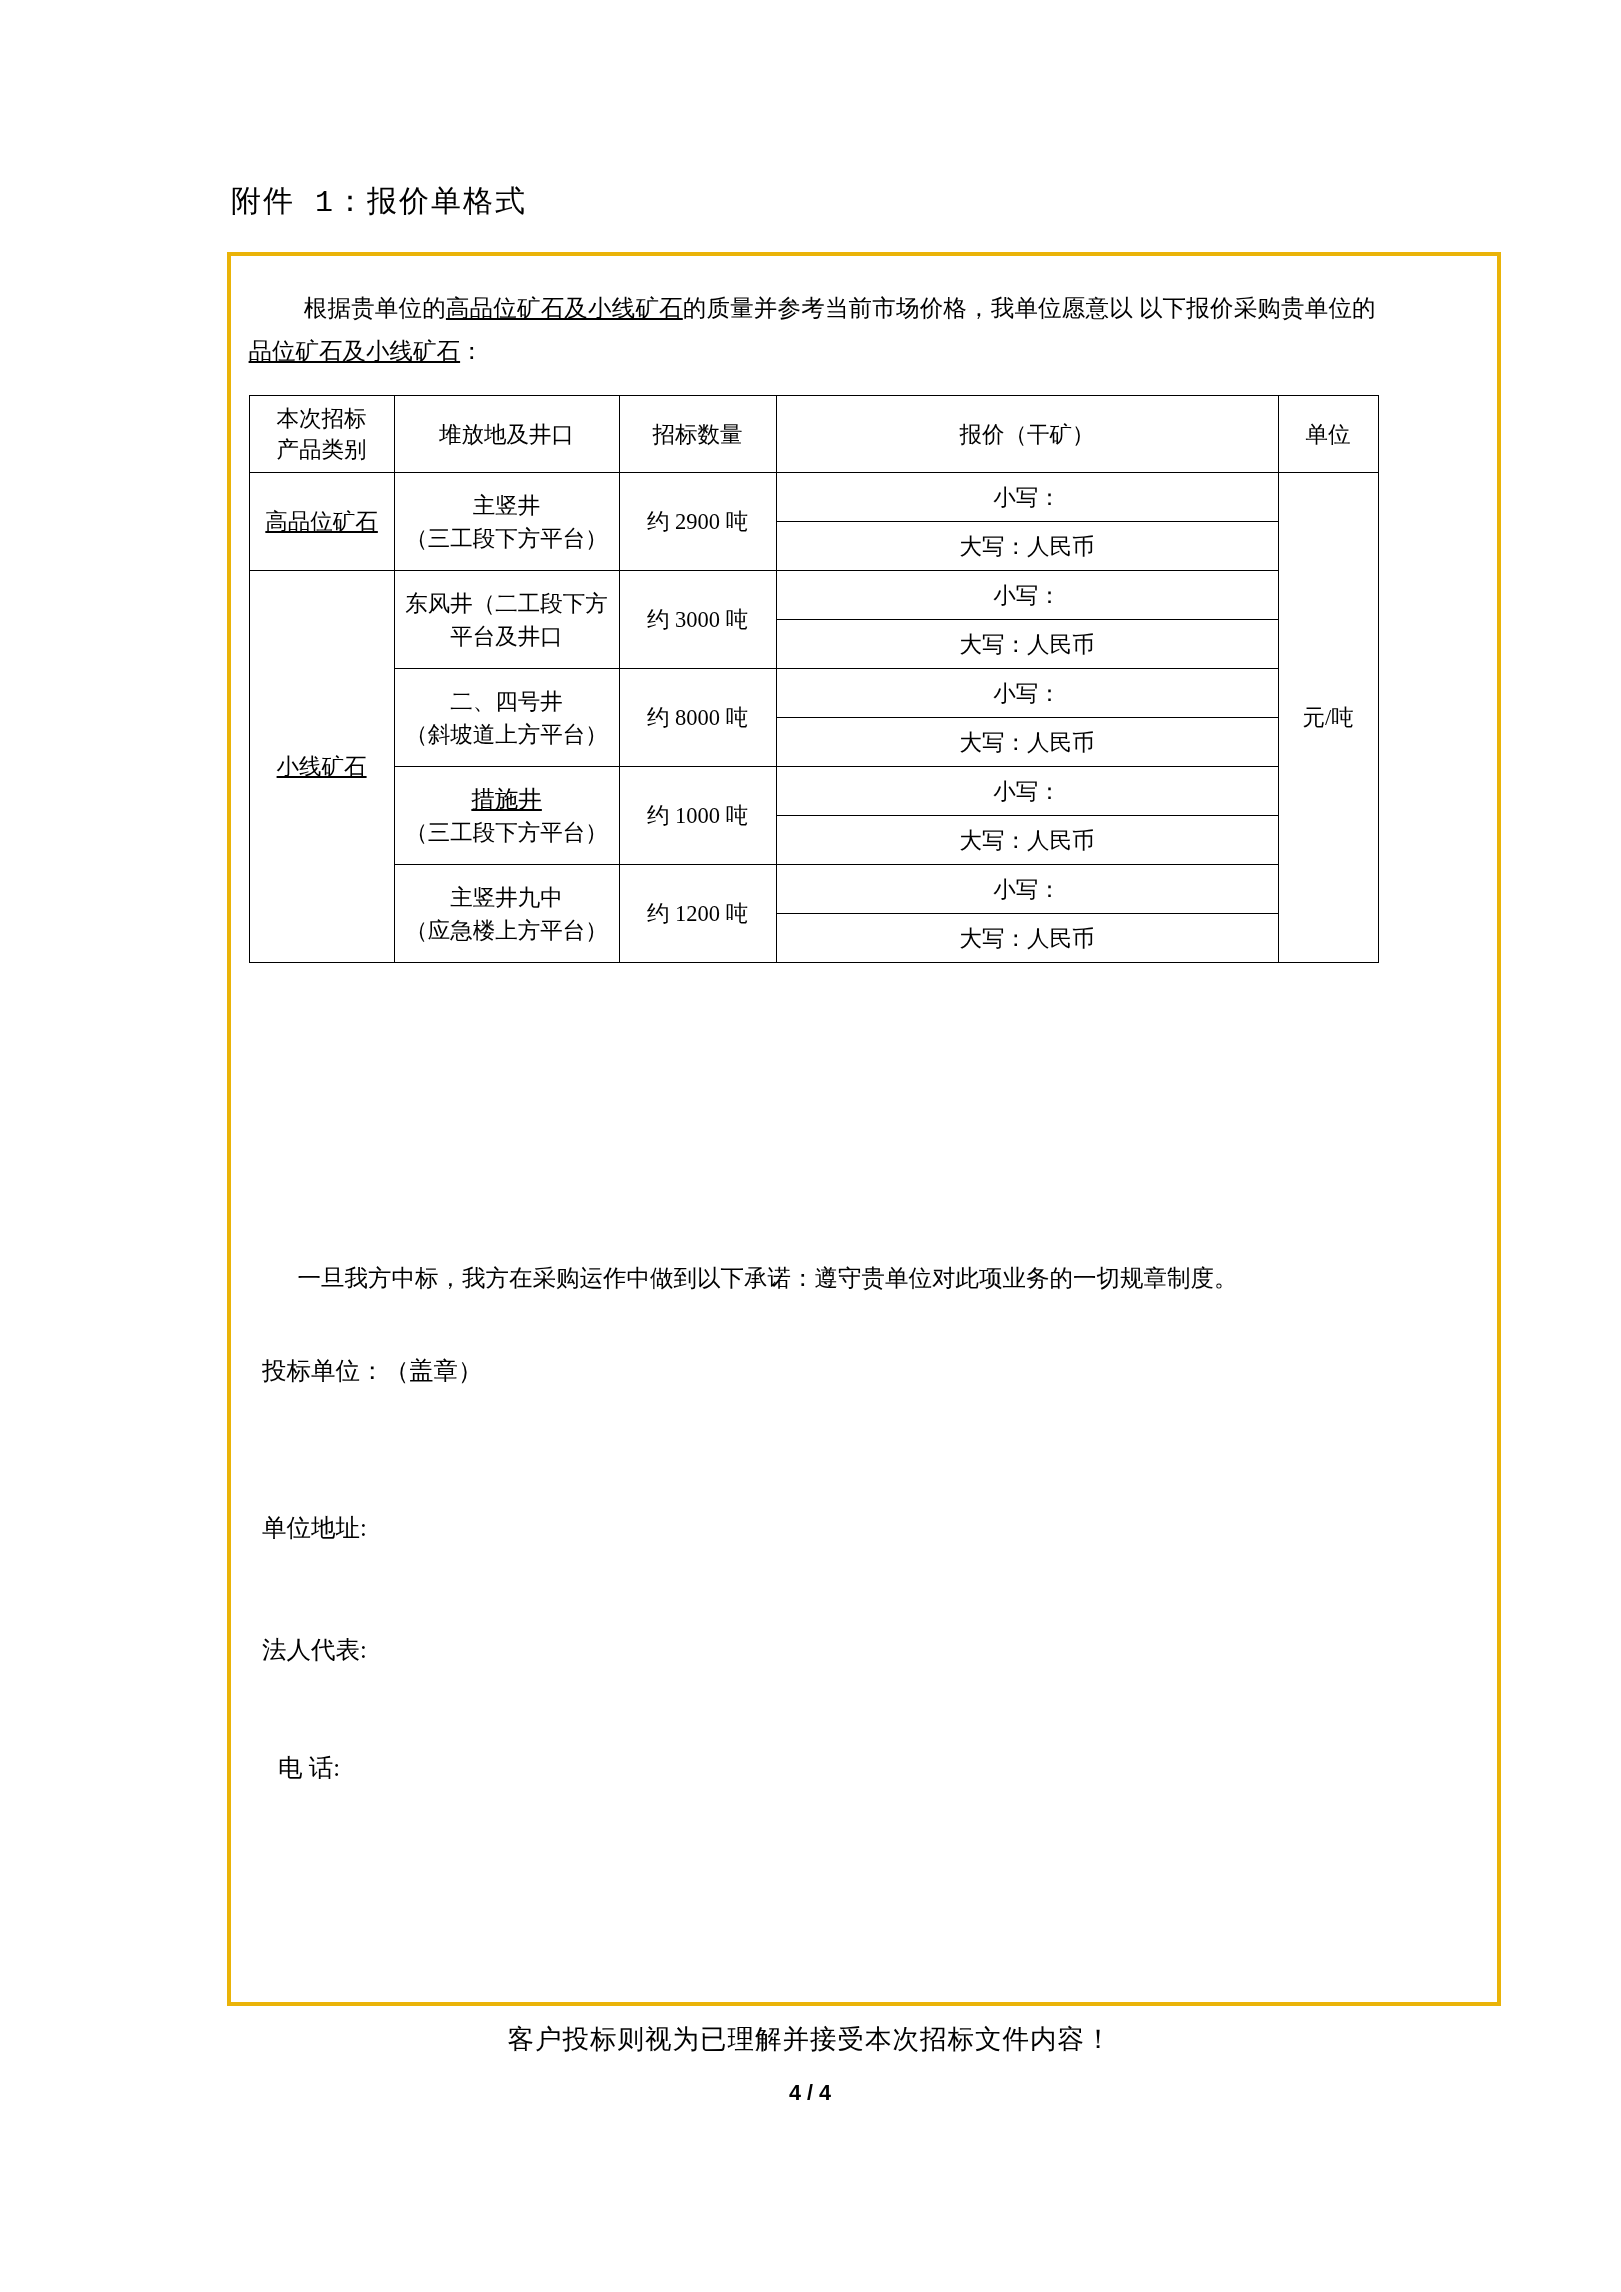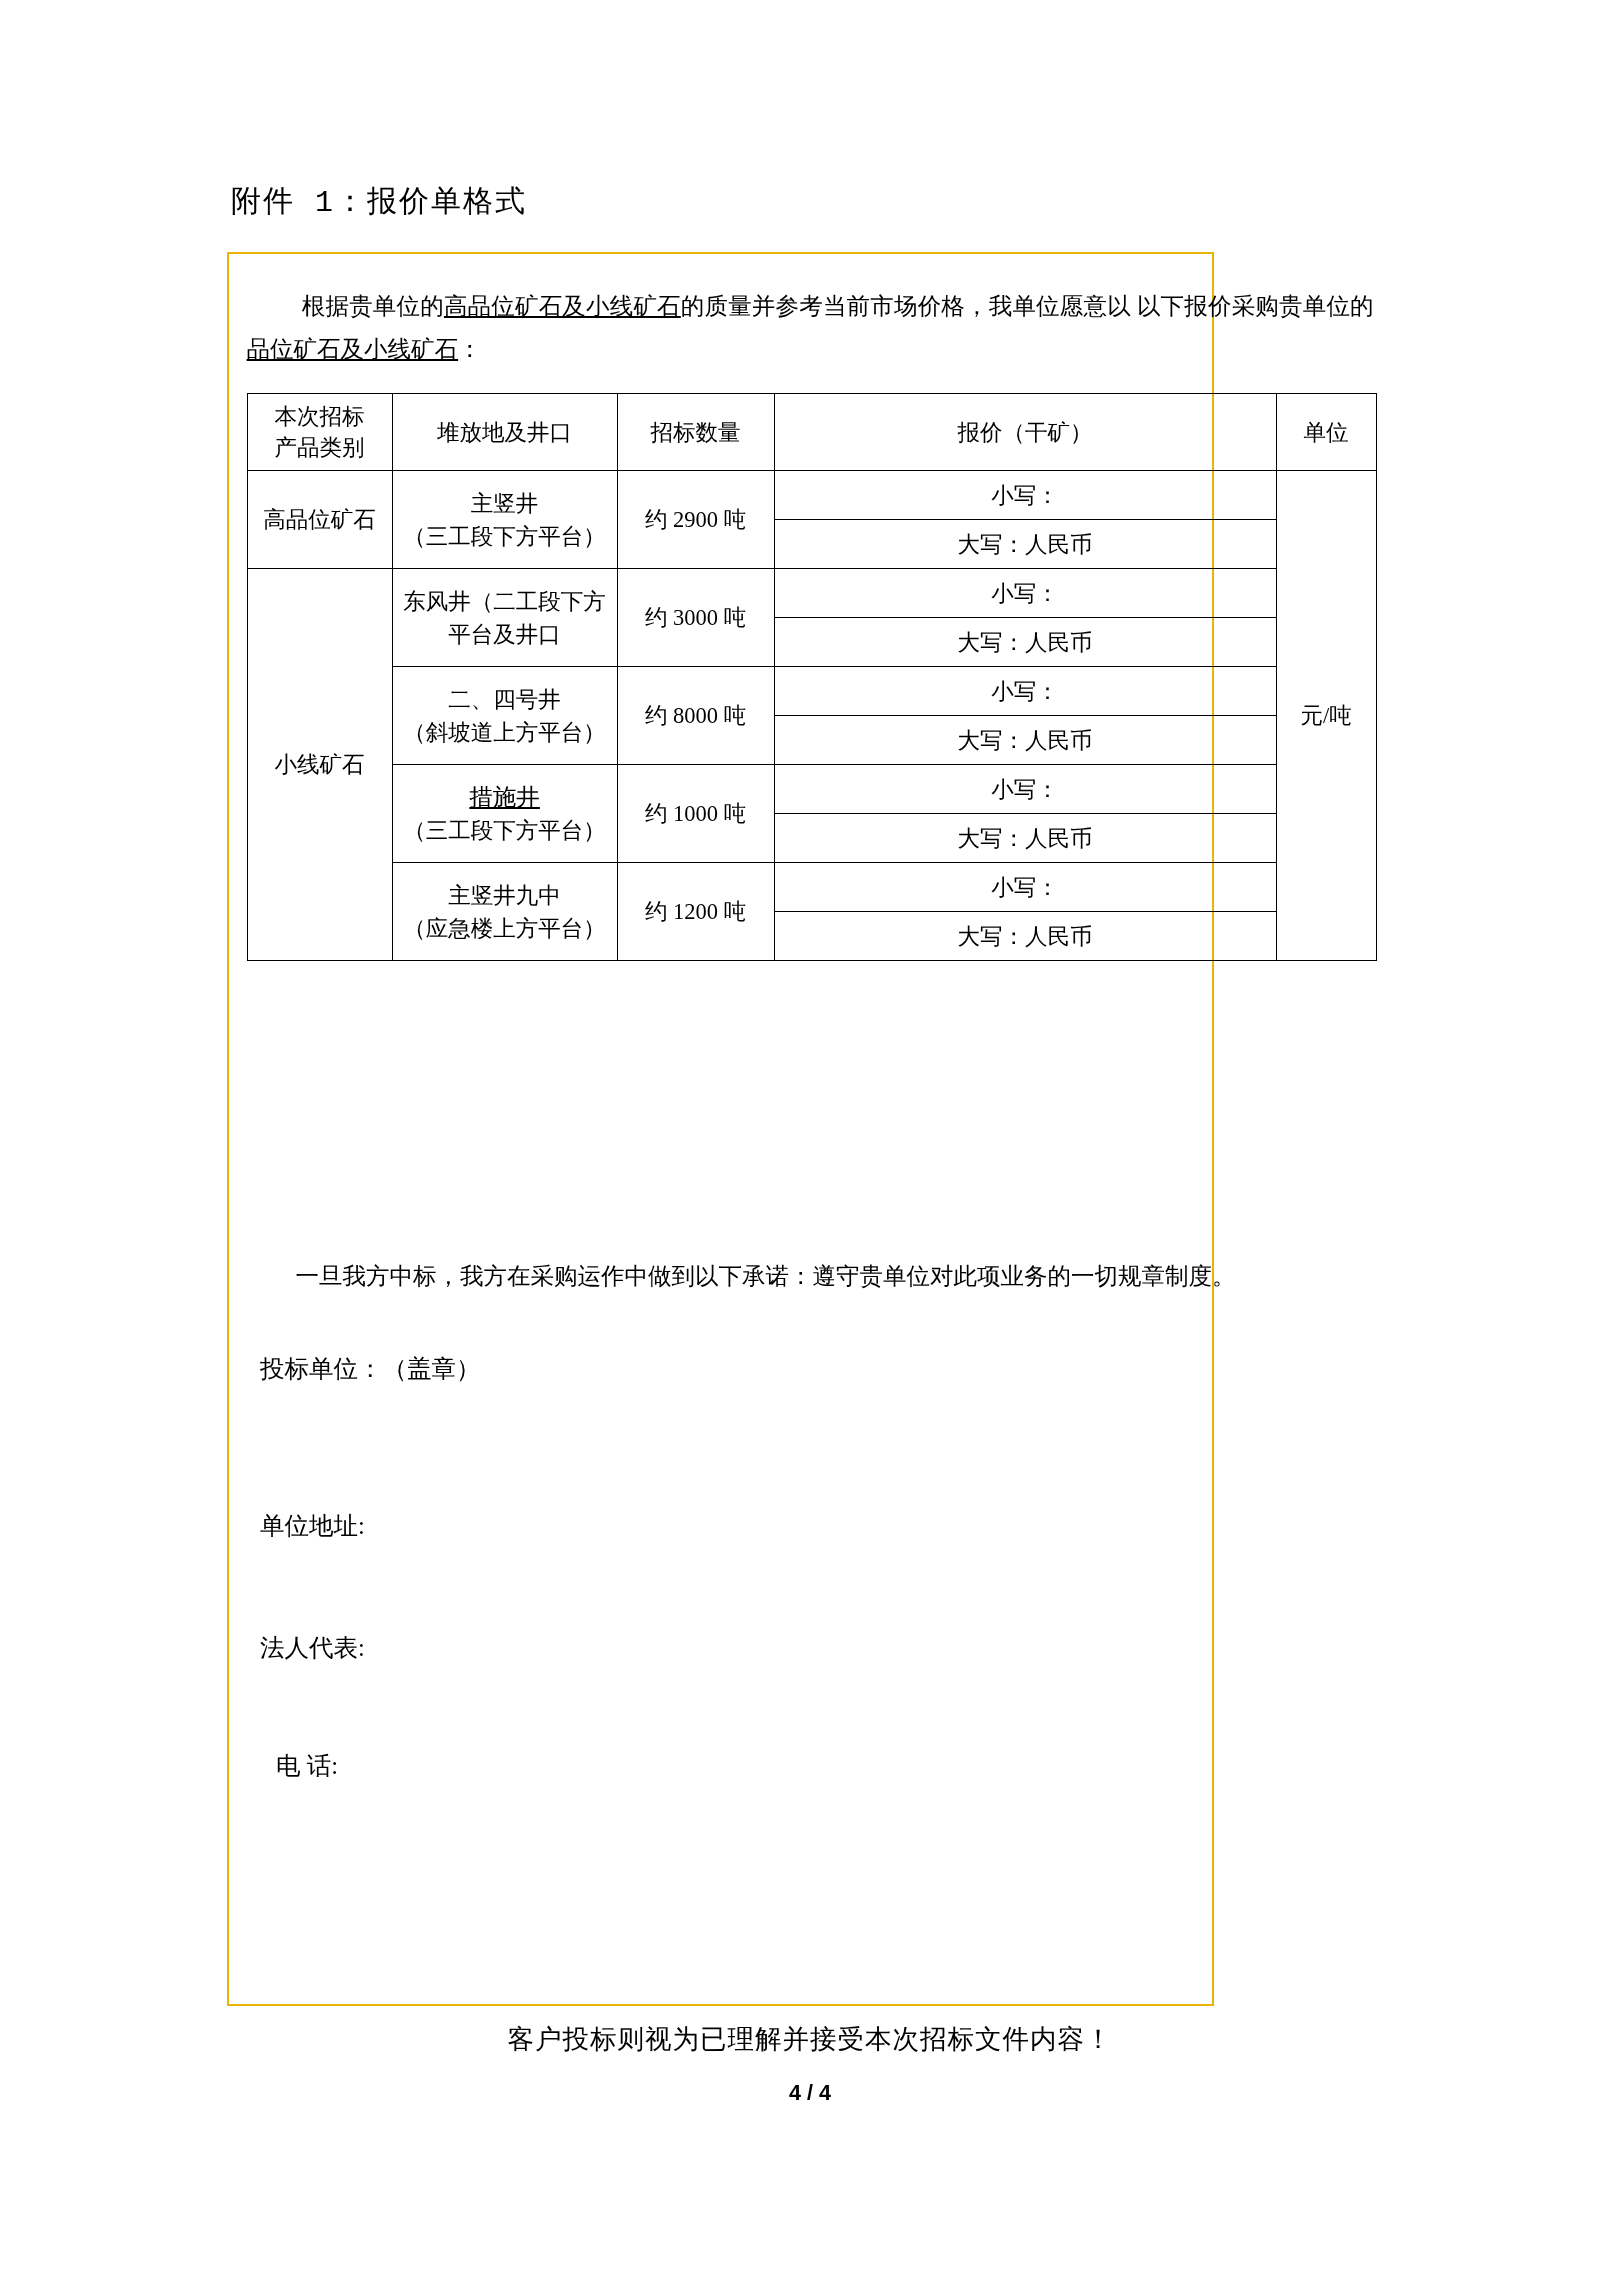--- a/index.html
+++ b/index.html
@@ -27,23 +27,23 @@
     top: 181px;
     font-size: 30px;
     letter-spacing: 2px;
     font-family: Liberation Mono, monospace;
     white-space: nowrap;
   }
   .outer-box {
     position: absolute;
     left: 227px;
     top: 252px;
-    width: 987px;
+    width: 1274px;
     height: 1754px;
-    border: 2px solid #eab308;
+    border: 4px solid #eab308;
     box-sizing: border-box;
   }
   .intro {
     position: absolute;
     left: 17.6px;
     top: 31px;
     width: 1127px;
     font-size: 23.5px;
     line-height: 43px;
     text-align: justify;
@@ -67,20 +67,21 @@
     font-size: 22.5px;
     font-weight: normal;
   }
   .hdr td { height: 76px; font-size: 23.5px; }
   .hdr .two-line { line-height: 31px; text-align: center; }
   .cat-cell {
     font-size: 23.5px;
     line-height: 43px;
     text-align: left;
     padding-left: 11.8px;
+    text-decoration: underline;
   }
   .site-cell {
     font-size: 19.6px;
     line-height: 33px;
     padding: 5.9px 3.9px;
     margin-left: 42px;
   }
   .site-cell .big { font-size: 23.5px; text-decoration: underline; }
   .qty-cell { font-size: 23.5px; }
   .price-cell {

